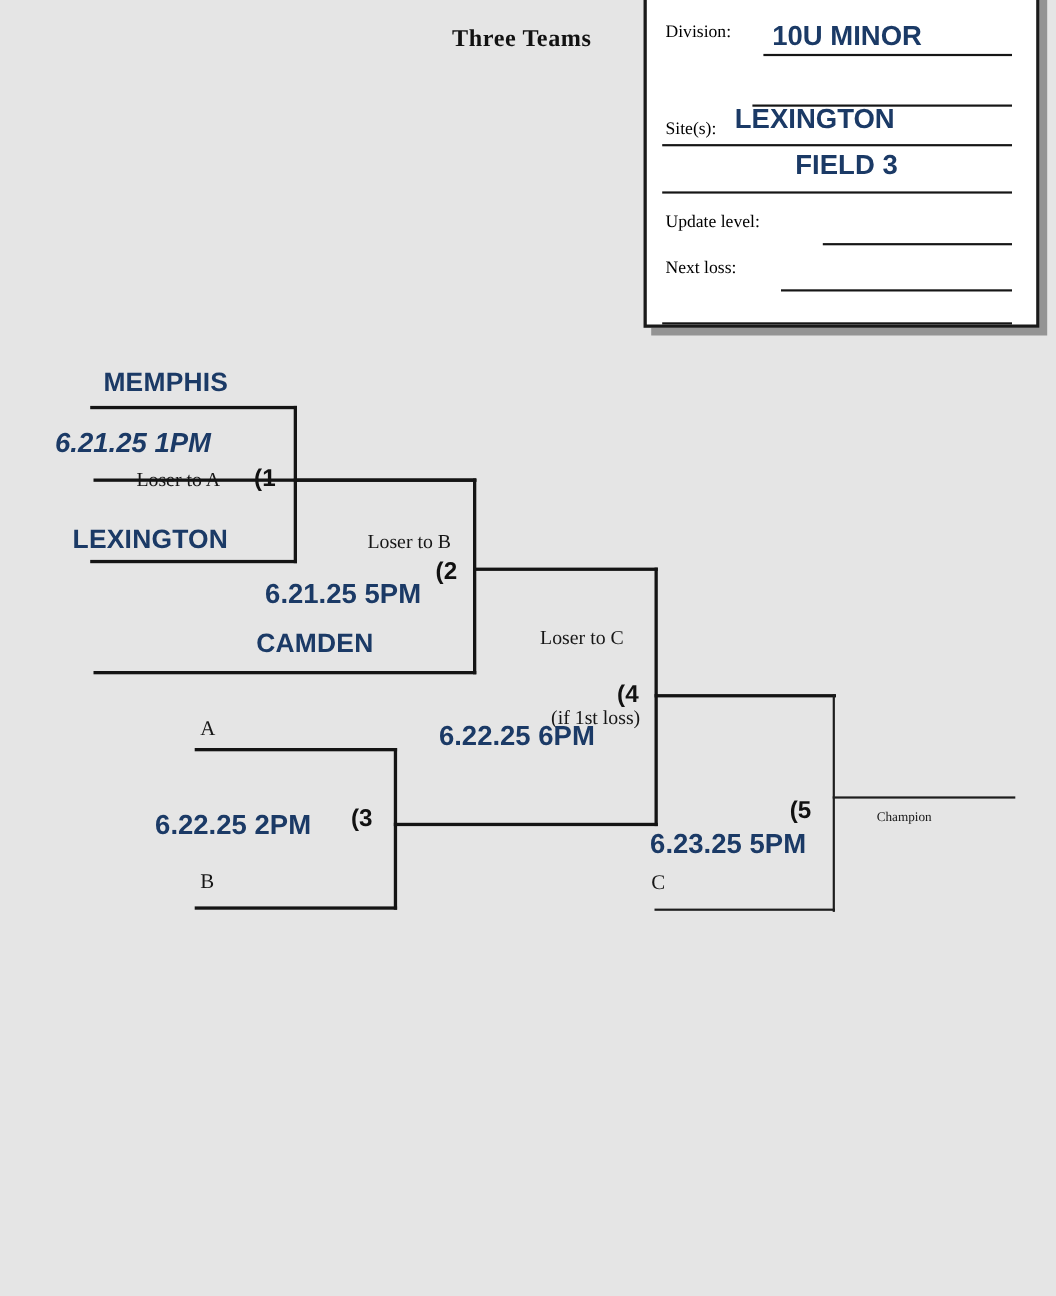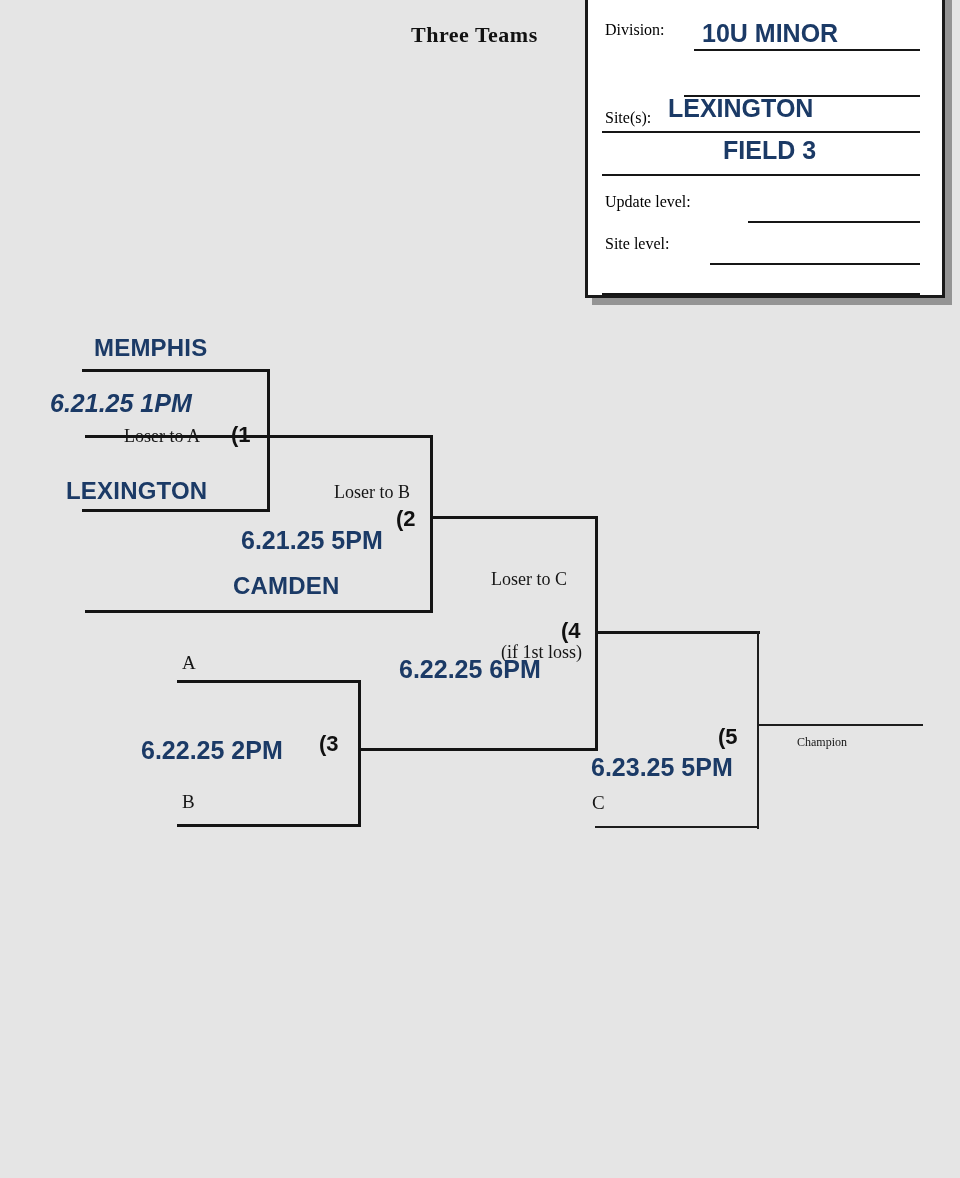--- a/index.html
+++ b/index.html
@@ -146,21 +146,21 @@
     <div class="info-value" style="left:80px; top:123px;">LEXINGTON</div>
     <div class="info-rule" style="left:14px; top:160px; width:318px;"></div>
 
     <div class="info-value" style="left:135px; top:165px;">FIELD 3</div>
     <div class="info-rule" style="left:14px; top:203px; width:318px;"></div>
 
     <div class="info-row" style="left:17px; top:222px;">Update level:</div>
     <div class="info-rule" style="left:160px; top:250px; width:172px;"></div>
     <div class="info-value" style="left:166px; top:220px; font-size:22px;"></div>
 
-    <div class="info-row" style="left:17px; top:264px;">Site level:</div>
+    <div class="info-row" style="left:17px; top:264px;">Next loss:</div>
     <div class="info-rule" style="left:122px; top:292px; width:210px;"></div>
     <div class="info-value" style="left:128px; top:262px; font-size:22px;"></div>
 
     <div class="info-rule" style="left:14px; top:322px; width:318px;"></div>
   </div>
 
   <div class="hline" style="left:82px;  top:369px; width:188px;"></div>
   <div class="vline" style="left:267px; top:369px; height:143px;"></div>
   <div class="hline" style="left:82px;  top:509px; width:188px;"></div>
 

